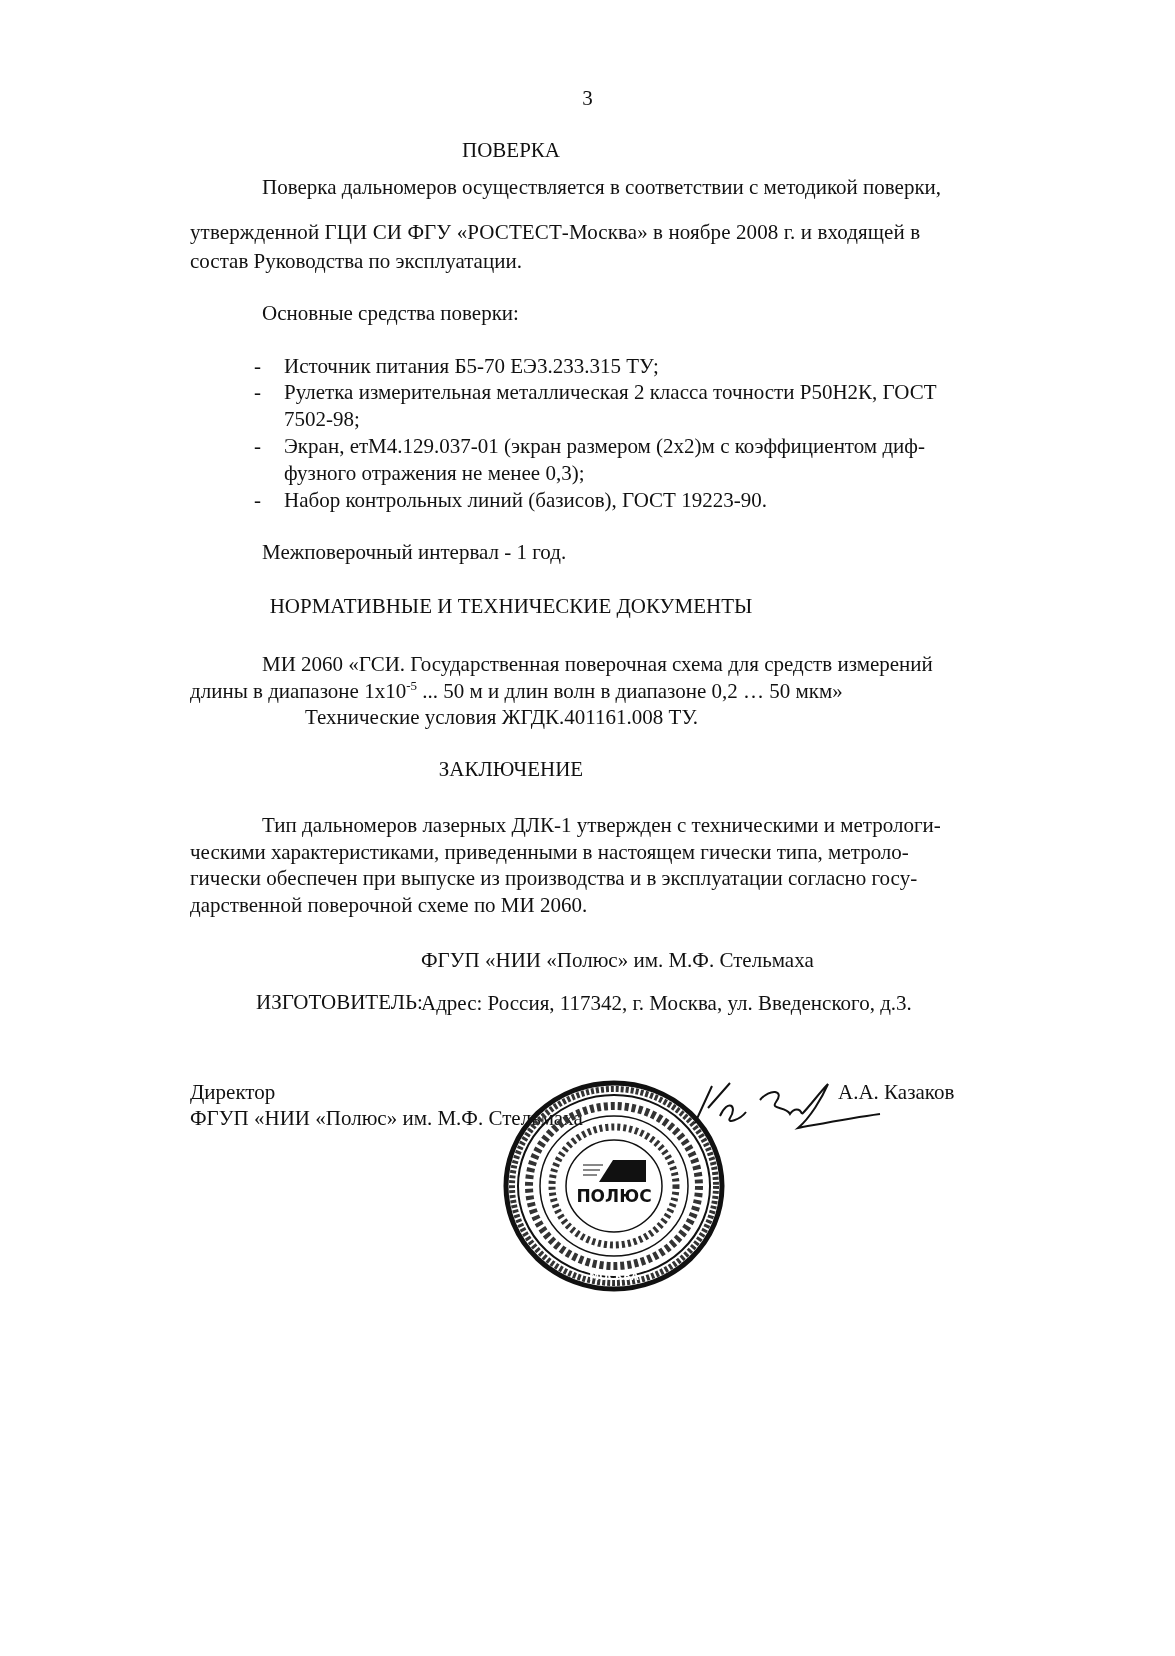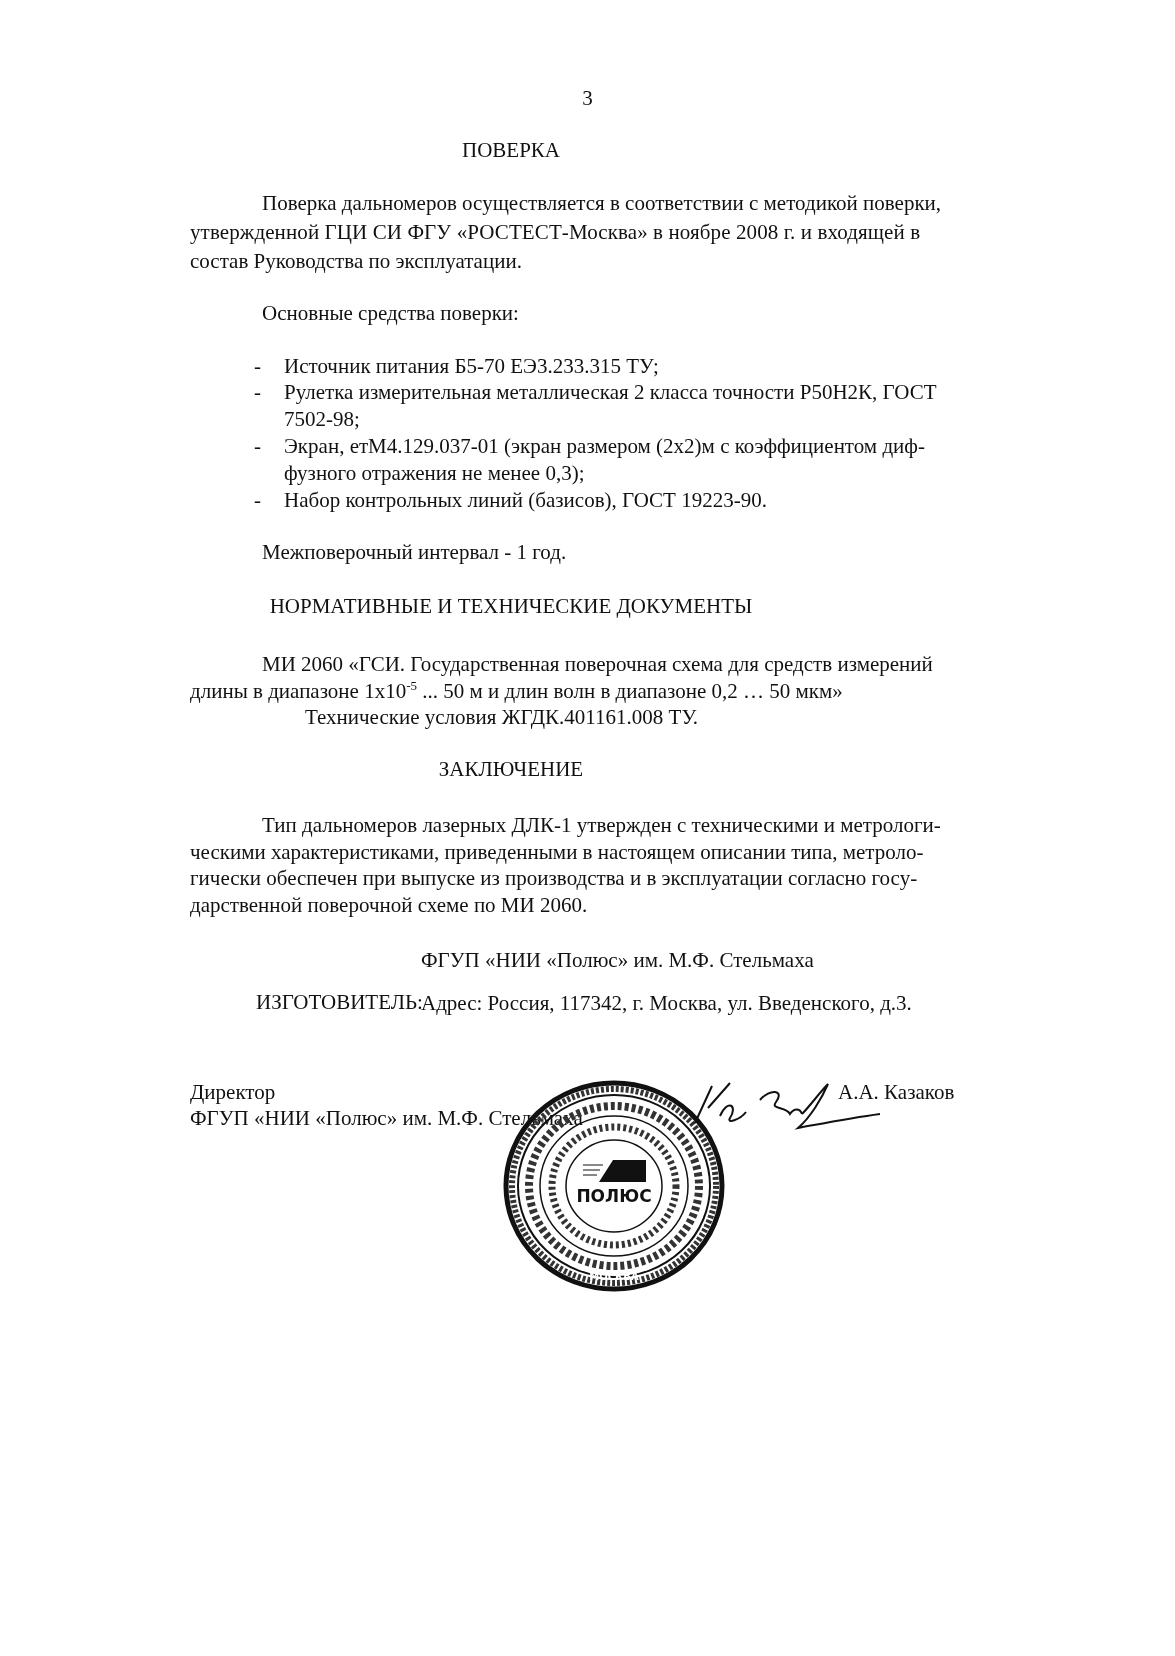--- a/index.html
+++ b/index.html
@@ -17,21 +17,21 @@
     .stamp { position: absolute; left: 503px; top: 1080px; width: 222px; height: 212px; }
     .signature { position: absolute; left: 690px; top: 1078px; width: 200px; height: 60px; }
   </style>
 </head>
 <body>
 
 <div class="abs page-number">3</div>
 
 <div class="abs heading" style="top:138px;">ПОВЕРКА</div>
 
-<div class="abs line" style="left:262px; top:189px;">Поверка дальномеров осуществляется в соответствии с методикой поверки,</div>
+<div class="abs line" style="left:262px; top:173px;">Поверка дальномеров осуществляется в соответствии с методикой поверки,</div>
 <div class="abs line" style="left:190px; top:218px; letter-spacing:0.1px;">утвержденной ГЦИ СИ ФГУ «РОСТЕСТ-Москва» в ноябре 2008 г. и входящей в</div>
 <div class="abs line" style="left:190px; top:247px;">состав Руководства по эксплуатации.</div>
 
 <div class="abs line" style="left:262px; top:299px;">Основные средства поверки:</div>
 
 <div>
   <div class="abs line" style="left:254px; top:352px;">-</div>
   <div class="abs line" style="left:284px; top:352px;text-align:right;">Источник питания Б5-70 ЕЭ3.233.315 ТУ;</div>
 
   <div class="abs line" style="left:254px; top:378px;">-</div>
@@ -50,21 +50,21 @@
 
 <div class="abs heading" style="top:594px;">НОРМАТИВНЫЕ И ТЕХНИЧЕСКИЕ ДОКУМЕНТЫ</div>
 
 <div class="abs line" style="left:262px; top:650px;">МИ 2060 «ГСИ. Государственная поверочная схема для средств измерений</div>
 <div class="abs line" style="left:190px; top:677px;"><span>длины в диапазоне 1х10</span><sup>-5</sup><span> ... 50 м и длин волн в диапазоне 0,2 … 50 мкм»</span></div>
 <div class="abs line" style="left:262px; top:703px;margin-left:43px;">Технические условия ЖГДК.401161.008 ТУ.</div>
 
 <div class="abs heading" style="top:757px;">ЗАКЛЮЧЕНИЕ</div>
 
 <div class="abs line" style="left:262px; top:811px;">Тип дальномеров лазерных ДЛК-1 утвержден с техническими и метрологи-</div>
-<div class="abs line" style="left:190px; top:838px;">ческими характеристиками, приведенными в настоящем описании типа, метроло-</div>
+<div class="abs line" style="left:190px; top:838px;">ческими характеристиками, приведенными в настоящем гически типа, метроло-</div>
 <div class="abs line" style="left:190px; top:864px;">гически обеспечен при выпуске из производства и в эксплуатации согласно госу-</div>
 <div class="abs line" style="left:190px; top:891px;">дарственной поверочной схеме по МИ 2060.</div>
 
 <div class="abs line" style="left:214px; top:988px;margin-left:42px;">ИЗГОТОВИТЕЛЬ:</div>
 <div class="abs line" style="left:421px; top:946px;">ФГУП «НИИ «Полюс» им. М.Ф. Стельмаха</div>
 <div class="abs line" style="left:421px; top:989px;">Адрес: Россия, 117342, г. Москва, ул. Введенского, д.3.</div>
 
 <div class="abs line" style="left:190px; top:1078px;">Директор</div>
 <div class="abs line" style="left:190px; top:1104px;">ФГУП «НИИ «Полюс» им. М.Ф. Стельмаха</div>
 <div class="abs line" style="left:838px; top:1078px;">А.А. Казаков</div>

